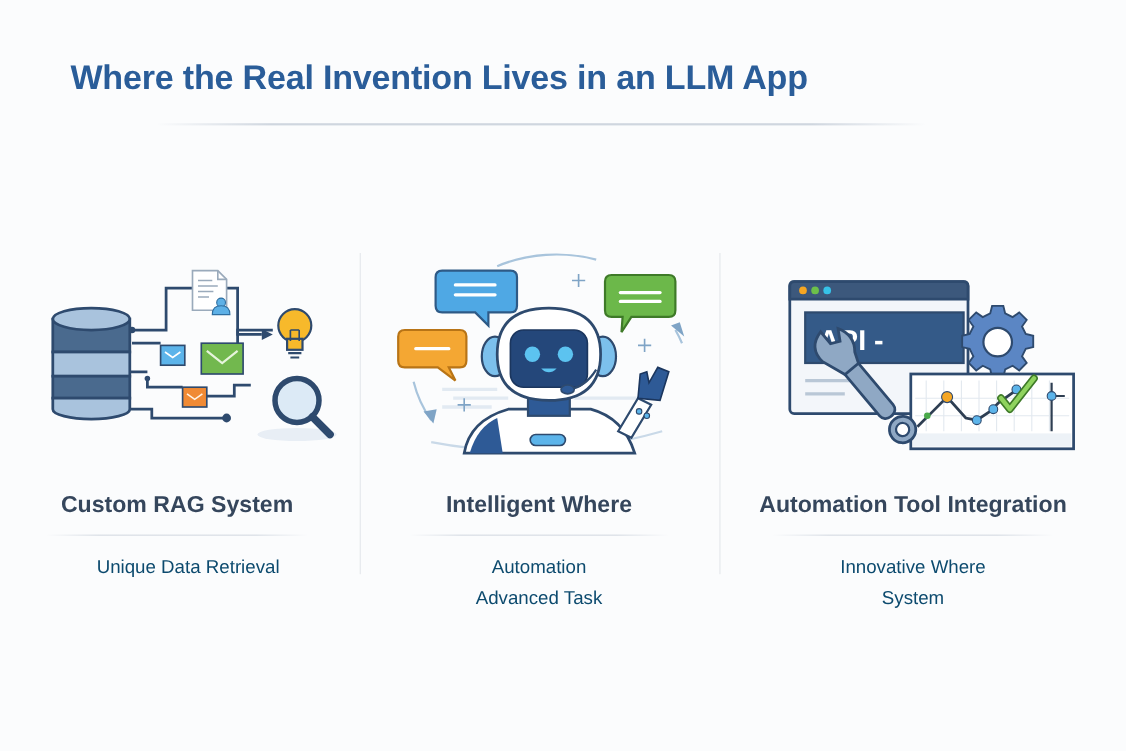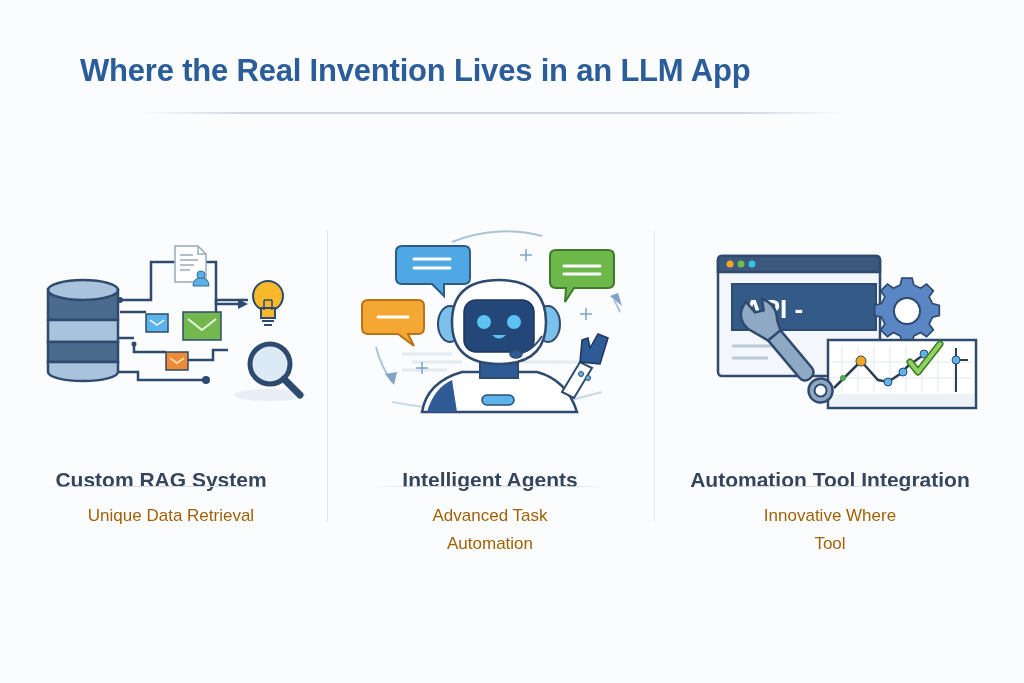--- a/index.html
+++ b/index.html
@@ -4,41 +4,41 @@
 <style>
   html, body { margin:0; padding:0; }
   body {
     width:1024px; height:683px; overflow:hidden;
     background:#fbfcfd;
     font-family:"Liberation Sans", "DejaVu Sans", sans-serif;
     position:relative;
   }
   .title {
     position:absolute; left:0; width:1024px; top:53px;
-    text-align:left; padding-left:80px; box-sizing:border-box;
+    text-align:left; padding-left:64px; box-sizing:border-box;
     font-size:31px; font-weight:bold; color:#2a5d99; letter-spacing:-0.2px;
   }
   .title-rule {
     position:absolute; left:142px; width:700px; top:112px; height:2px;
     background:linear-gradient(90deg, rgba(200,208,218,0), #cfd6df 15%, #cfd6df 85%, rgba(200,208,218,0));
   }
   .col-divider {
     position:absolute; top:230px; width:1px; height:292px; background:#e3e7ec;
   }
   .illus { position:absolute; }
   .card-title {
     position:absolute; text-align:center; font-size:21px; font-weight:bold;
-    color:#35465c; white-space:nowrap;margin-top:21px;
+    color:#35465c; white-space:nowrap;
   }
   .card-rule {
     position:absolute; height:1px; top:486px;
     background:linear-gradient(90deg, rgba(210,216,224,0), #d4dae2 20%, #d4dae2 80%, rgba(210,216,224,0));
   }
   .card-sub {
-    position:absolute; text-align:center; font-size:17px; color:#a16207; line-height:28px;
+    position:absolute; text-align:center; font-size:17px; color:#0c4a6e; line-height:28px;
   }
 </style>
 </head>
 <body>
 
 <div class="title">Where the Real Invention Lives in an LLM App</div>
 <div class="title-rule"></div>
 
 <div class="col-divider" style="left:327px"></div>
 <div class="col-divider" style="left:654px"></div>
@@ -214,25 +214,25 @@
     <path d="M-16 -62 Q-18 -80 0 -84 L0 -70 L8 -66 L14 -76 Q22 -62 12 -50 L8 -40 H-8 Z" fill="#8fa8c4" stroke="#2e4a6e" stroke-width="2.5"></path>
   </g>
 </svg>
 
 <div class="card-title" style="left:20px;width:282px;top:447px">Custom RAG System</div>
 <div class="card-rule" style="left:42px;width:238px"></div>
 <div class="card-sub" style="left:20px;width:302px;top:502px">
   <div>Unique Data Retrieval</div>
 </div>
 
-<div class="card-title" style="left:345px;width:290px;top:447px">Intelligent Agents</div>
+<div class="card-title" style="left:345px;width:290px;top:447px">Intelligent Where</div>
 <div class="card-rule" style="left:372px;width:236px"></div>
 <div class="card-sub" style="left:345px;width:290px;top:502px">
+  <div>Automation</div>
   <div>Advanced Task</div>
-  <div>Automation</div>
 </div>
 
 <div class="card-title" style="left:664px;width:332px;top:447px">Automation Tool Integration</div>
 <div class="card-rule" style="left:702px;width:256px"></div>
 <div class="card-sub" style="left:664px;width:332px;top:502px">
   <div>Innovative Where</div>
-  <div>Tool</div>
+  <div>System</div>
 </div>
 
 </body></html>

